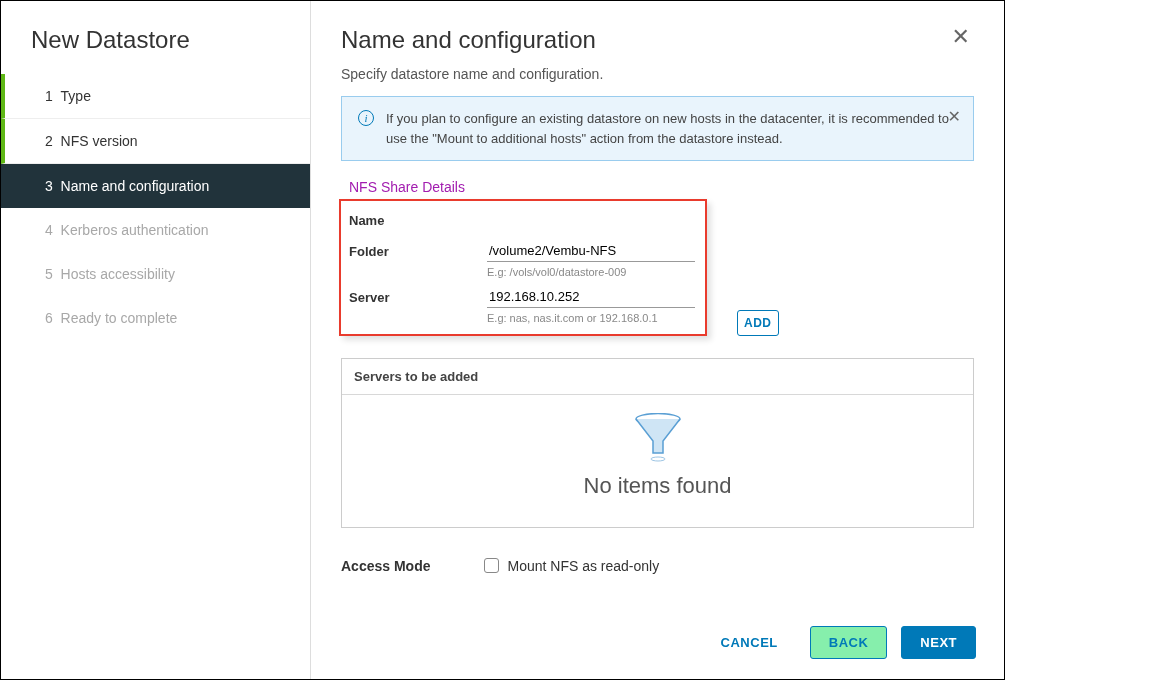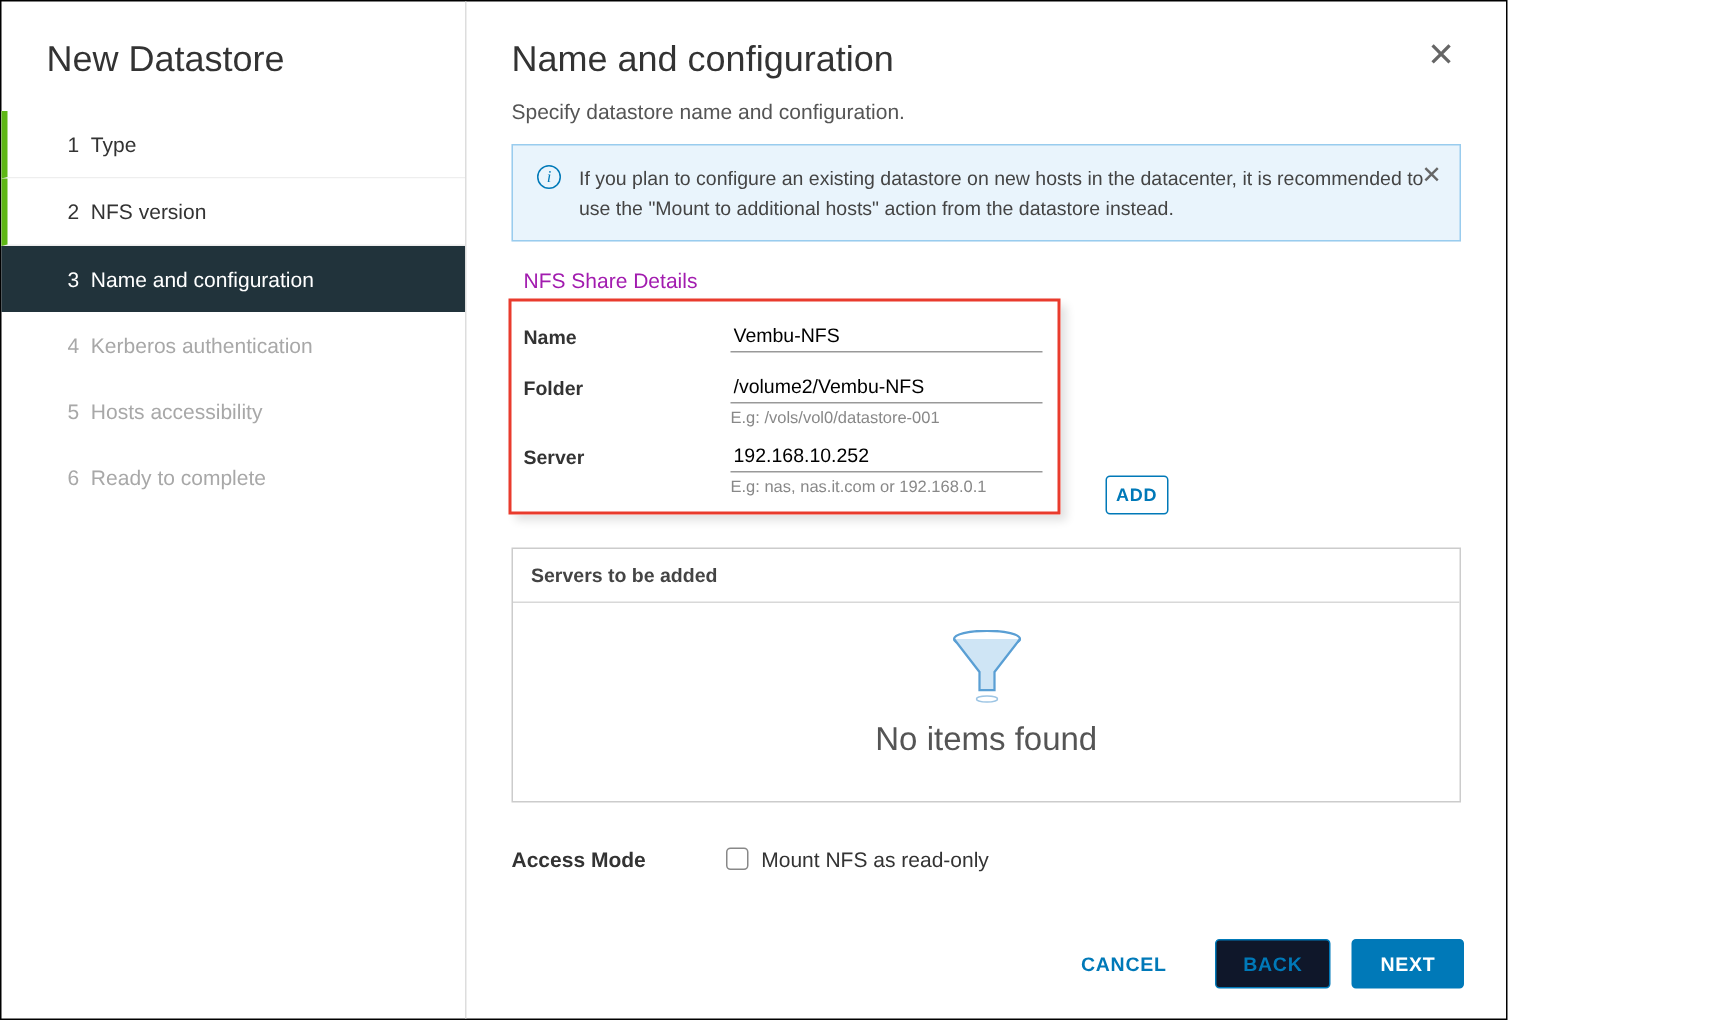--- a/index.html
+++ b/index.html
@@ -193,21 +193,21 @@
     }
     .btn {
       font-size: 13px;
       font-weight: 600;
       padding: 8px 18px;
       border-radius: 3px;
       cursor: pointer;
       letter-spacing: 0.5px;
     }
     .btn-cancel { border:none; background:none; color:#0079b8; }
-    .btn-back { border:1px solid #0079b8; background:#0f172a; color:#0079b8; }
+    .btn-back { border:1px solid #0079b8; background:#86efac; color:#0079b8; }
     .btn-next { border:1px solid #0079b8; background:#0079b8; color:#fff; }
   </style>
 </head>
 <body>
 
 <div class="dialog">
 
   <aside class="sidebar">
     <div class="sidebar-title">New Datastore</div>
     <ul class="steps">
@@ -247,28 +247,27 @@
       <span class="info-close">✕</span>
     </div>
 
     <div class="section-label">NFS Share Details</div>
 
     <div class="add-area">
       <div class="highlight-box">
 
         <div class="form-row">
           <div class="form-label">Name</div>
-          <input class="text-input" value="Vembu-NFS" style="">
         </div>
 
         <div class="form-row">
           <div class="form-label">Folder</div>
           <input class="text-input" value="/volume2/Vembu-NFS" style="">
         </div>
-        <div class="hint">E.g: /vols/vol0/datastore-001</div>
+        <div class="hint">E.g: /vols/vol0/datastore-009</div>
 
         <div class="form-row">
           <div class="form-label">Server</div>
           <input class="text-input" value="192.168.10.252" style="">
         </div>
         <div class="hint">E.g: nas, nas.it.com or 192.168.0.1</div>
 
       </div>
 
       <div style="padding-top:92px;">

